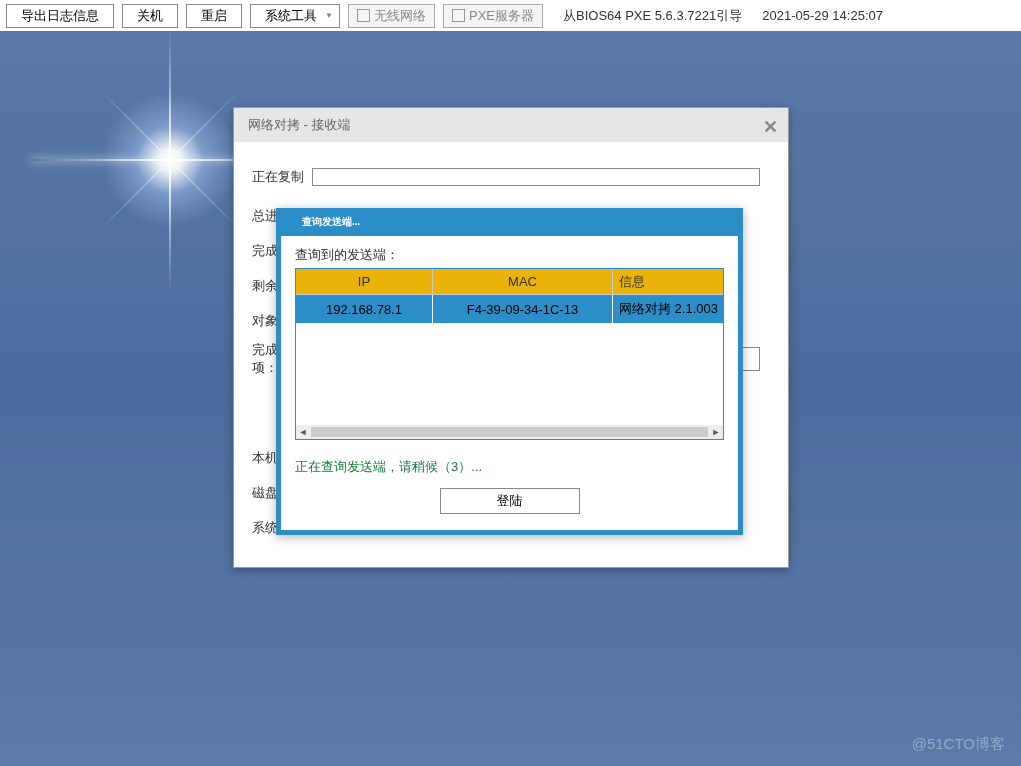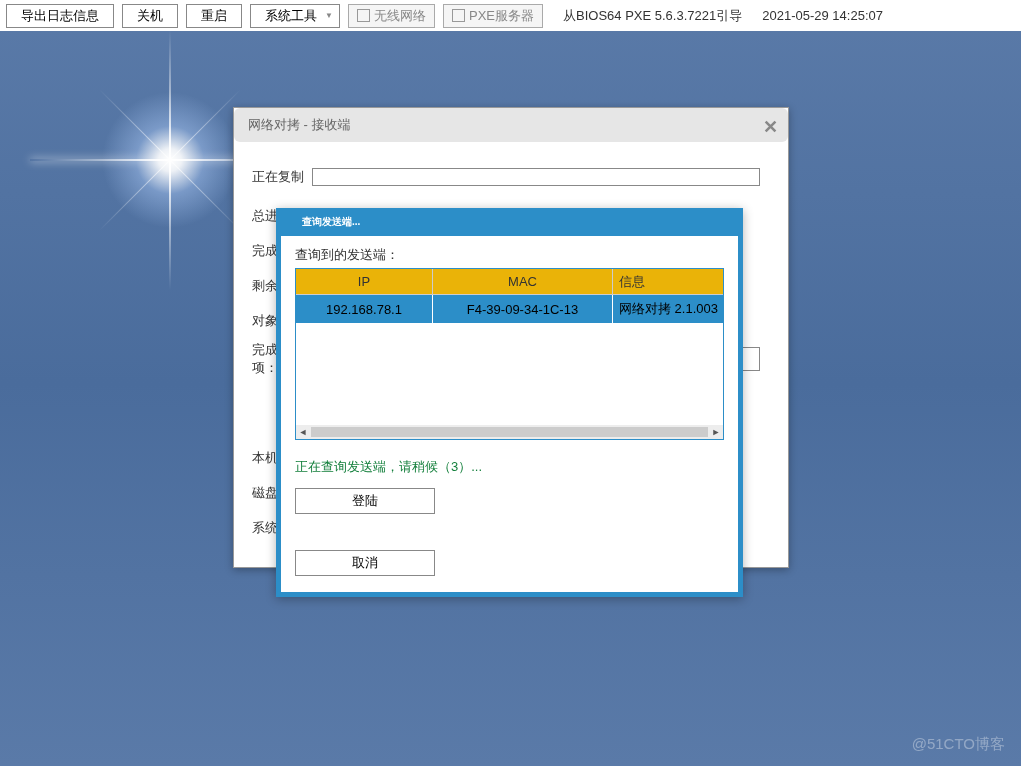--- a/index.html
+++ b/index.html
@@ -14,21 +14,21 @@
 
 .toolbar { position: absolute; top: 0; left: 0; right: 0; height: 31px; background: #fff; display: flex; align-items: center; padding: 3px 6px; gap: 8px; }
 .tbtn { border: 1px solid #888; background: #fff; height: 24px; padding: 8px 14px; display: flex; align-items: center; justify-content: center; cursor: pointer; white-space: nowrap; }
 .tbtn.dd { padding-right: 22px; position: relative; }
 .tbtn.dd::after { content: "▼"; position: absolute; right: 6px; font-size: 8px; color: #888; }
 .tchk { border: 1px solid #aaa; background: #f5f5f5; height: 24px; padding: 0 8px; display: flex; align-items: center; color: #888; white-space: nowrap; }
 .tchk::before { content: ""; width: 11px; height: 11px; border: 1px solid #999; margin-right: 4px; }
 .tinfo { color: #333; margin-left: 12px; white-space: nowrap; }
 
 .win { position: absolute; top: 107px; left: 233px; width: 556px; background: #fff; border: 1px solid #999; box-shadow: 0 2px 8px rgba(0,0,0,.3); }
-.win-title { height: 34px; background: #e6e6e6; display: flex; align-items: center; padding: 0 14px; color: #666; font-size: 15px; position: relative; border-radius: 6px; }
+.win-title { height: 34px; background: #e6e6e6; display: flex; align-items: center; padding: 0 14px; color: #666; font-size: 15px; position: relative; }
 .win-close { position: absolute; right: 10px; top: 8px; font-size: 18px; color: #888; cursor: pointer; font-weight: bold; }
 .win-body { padding: 20px 28px 22px 14px; color: #222; }
 .row { display: flex; align-items: center; height: 35px; }
 .rlabel { width: 100px; text-align: left; padding-left: 4px; color: #333; }
 .rval { flex: 1; color: #333; }
 .two-col { display: flex; }
 .two-col .col { flex: 1; display: flex; }
 .progress-row { display: flex; align-items: center; height: 30px; margin-bottom: 6px; }
 .progress-bar { flex: 1; height: 18px; border: 1px solid #888; background: #fff; margin-left: 4px; }
 .option-row { display: flex; align-items: center; height: 30px; margin: 6px 0; }
@@ -43,21 +43,21 @@
 .th { display: flex; align-items: center; justify-content: center; border-right: 1px solid #ccc; color: #333; background: #eab308; }
 .th:last-child { border-right: none; justify-content: flex-start; padding-left: 6px; }
 .c1 { width: 137px; } .c2 { width: 180px; } .c3 { flex: 1; }
 .tbl-row { display: flex; height: 28px; background: #2c8ec8; color: #000000; }
 .td { display: flex; align-items: center; justify-content: center; border-right: 1px solid #fff; }
 .td:last-child { border-right: none; justify-content: flex-start; padding-left: 6px; }
 .tbl-sb { position: absolute; bottom: 0; left: 0; right: 0; height: 14px; background: #ededed; display: flex; align-items: center; }
 .sb-arrow { width: 14px; height: 14px; display: flex; align-items: center; justify-content: center; font-size: 9px; color: #555; background: #ededed; }
 .sb-thumb { flex: 1; height: 10px; background: #ccc; margin: 0 1px; }
 .status { color: #15803d; margin: 18px 0 12px 0; }
-.btns { display: flex; justify-content: center; gap: 36px; margin-bottom: 2px; flex-direction: column; }
+.btns { display: flex; justify-content: center; gap: 36px; margin-bottom: 2px; }
 .dbtn { width: 140px; height: 26px; border: 1px solid #888; background: #fff; display: flex; align-items: center; justify-content: center; cursor: pointer; }
 
 .watermark { position: absolute; right: 16px; bottom: 12px; color: rgba(255,255,255,.35); font-size: 15px; }
 </style>
 </head>
 <body>
 
 <div class="flare">
     <div class="v"></div>
     <div class="d1"></div>
@@ -148,18 +148,17 @@
       </div>
       <div class="tbl-sb">
         <div class="sb-arrow">◄</div>
         <div class="sb-thumb"></div>
         <div class="sb-arrow">►</div>
       </div>
     </div>
     <div class="status">正在查询发送端，请稍候（3）...</div>
     <div class="btns">
       <div class="dbtn">登陆</div>
-      <div class="dbtn">取消</div>
     </div>
   </div>
 </div>
 
 <div class="watermark">@51CTO博客</div>
 
 </body></html>

